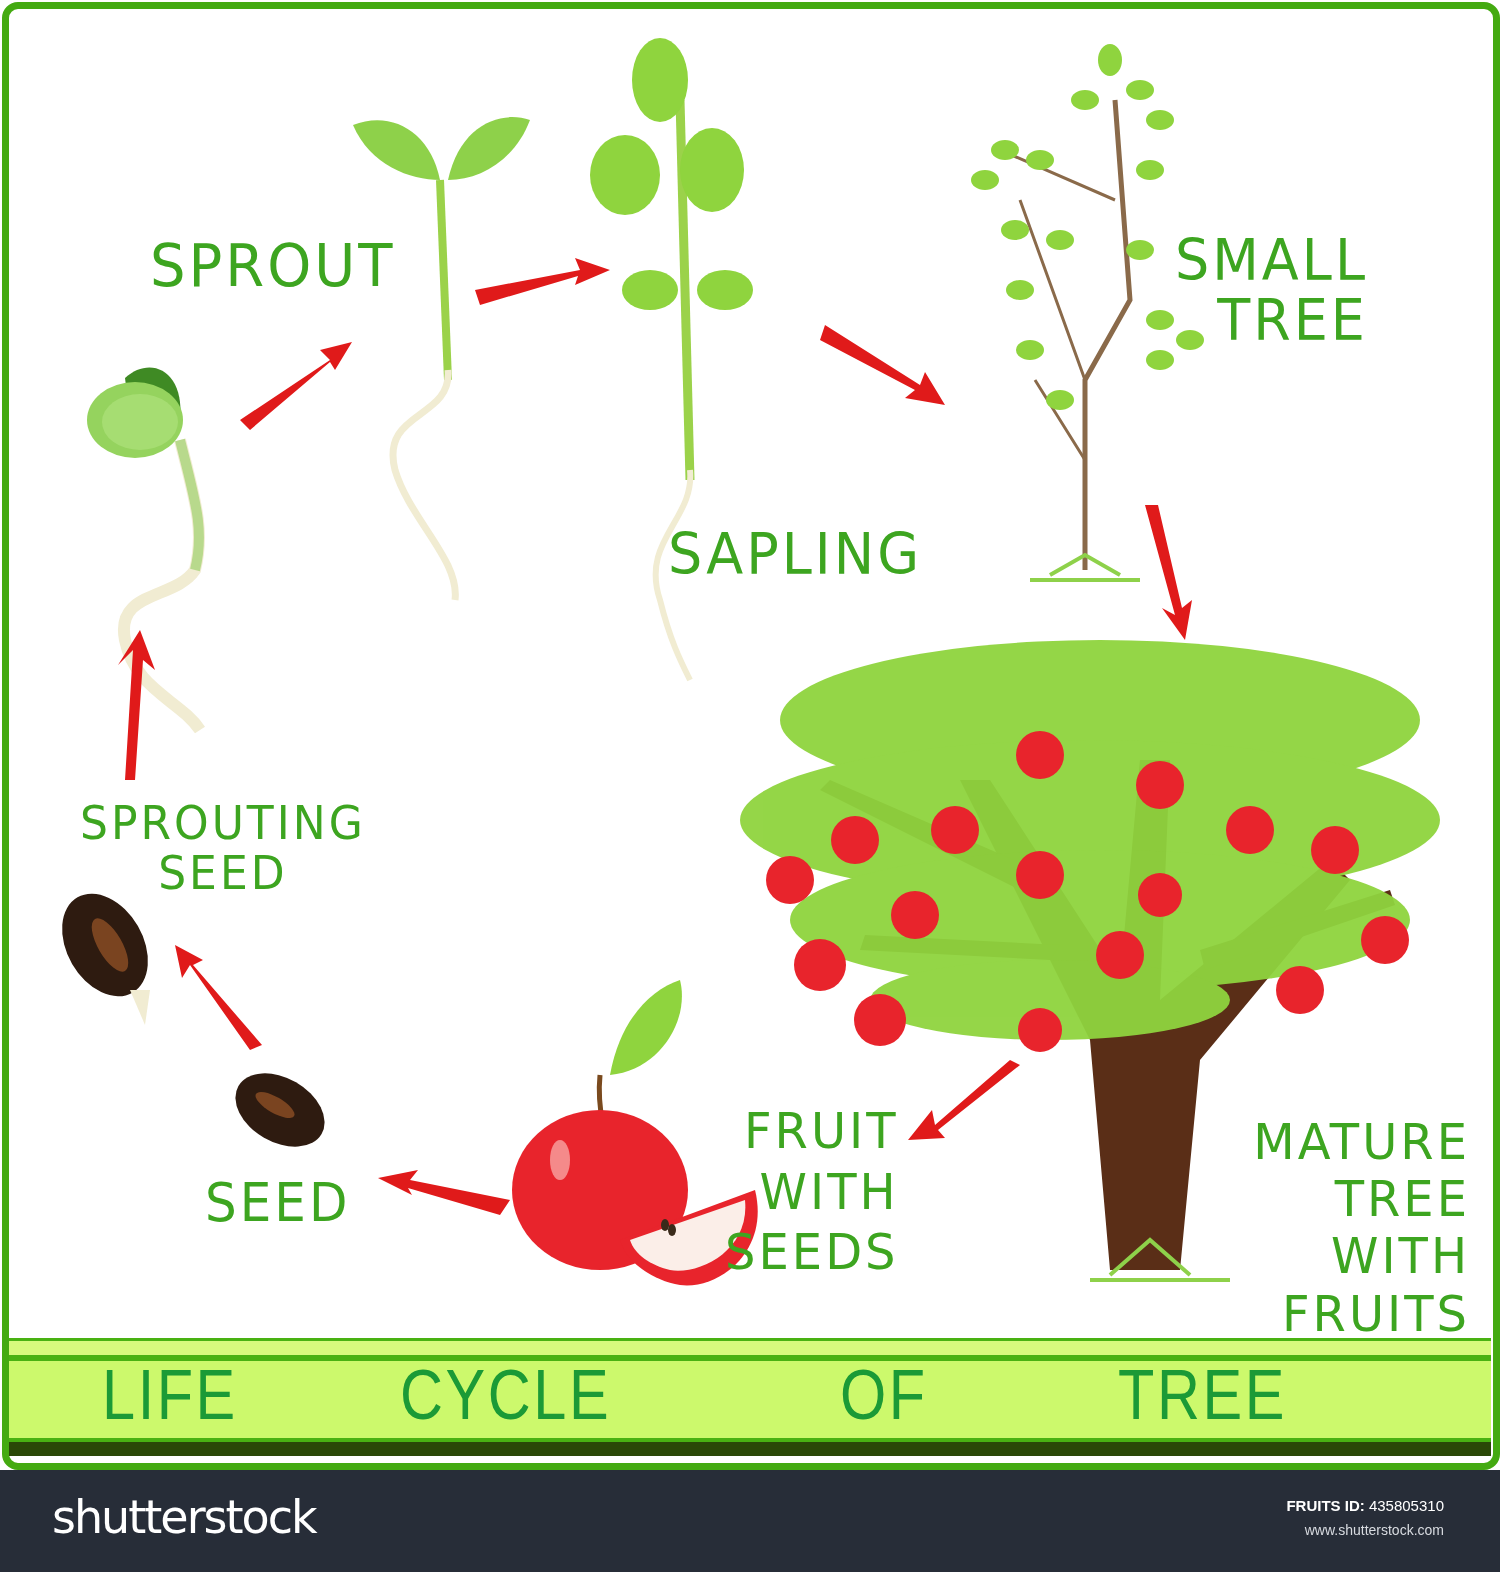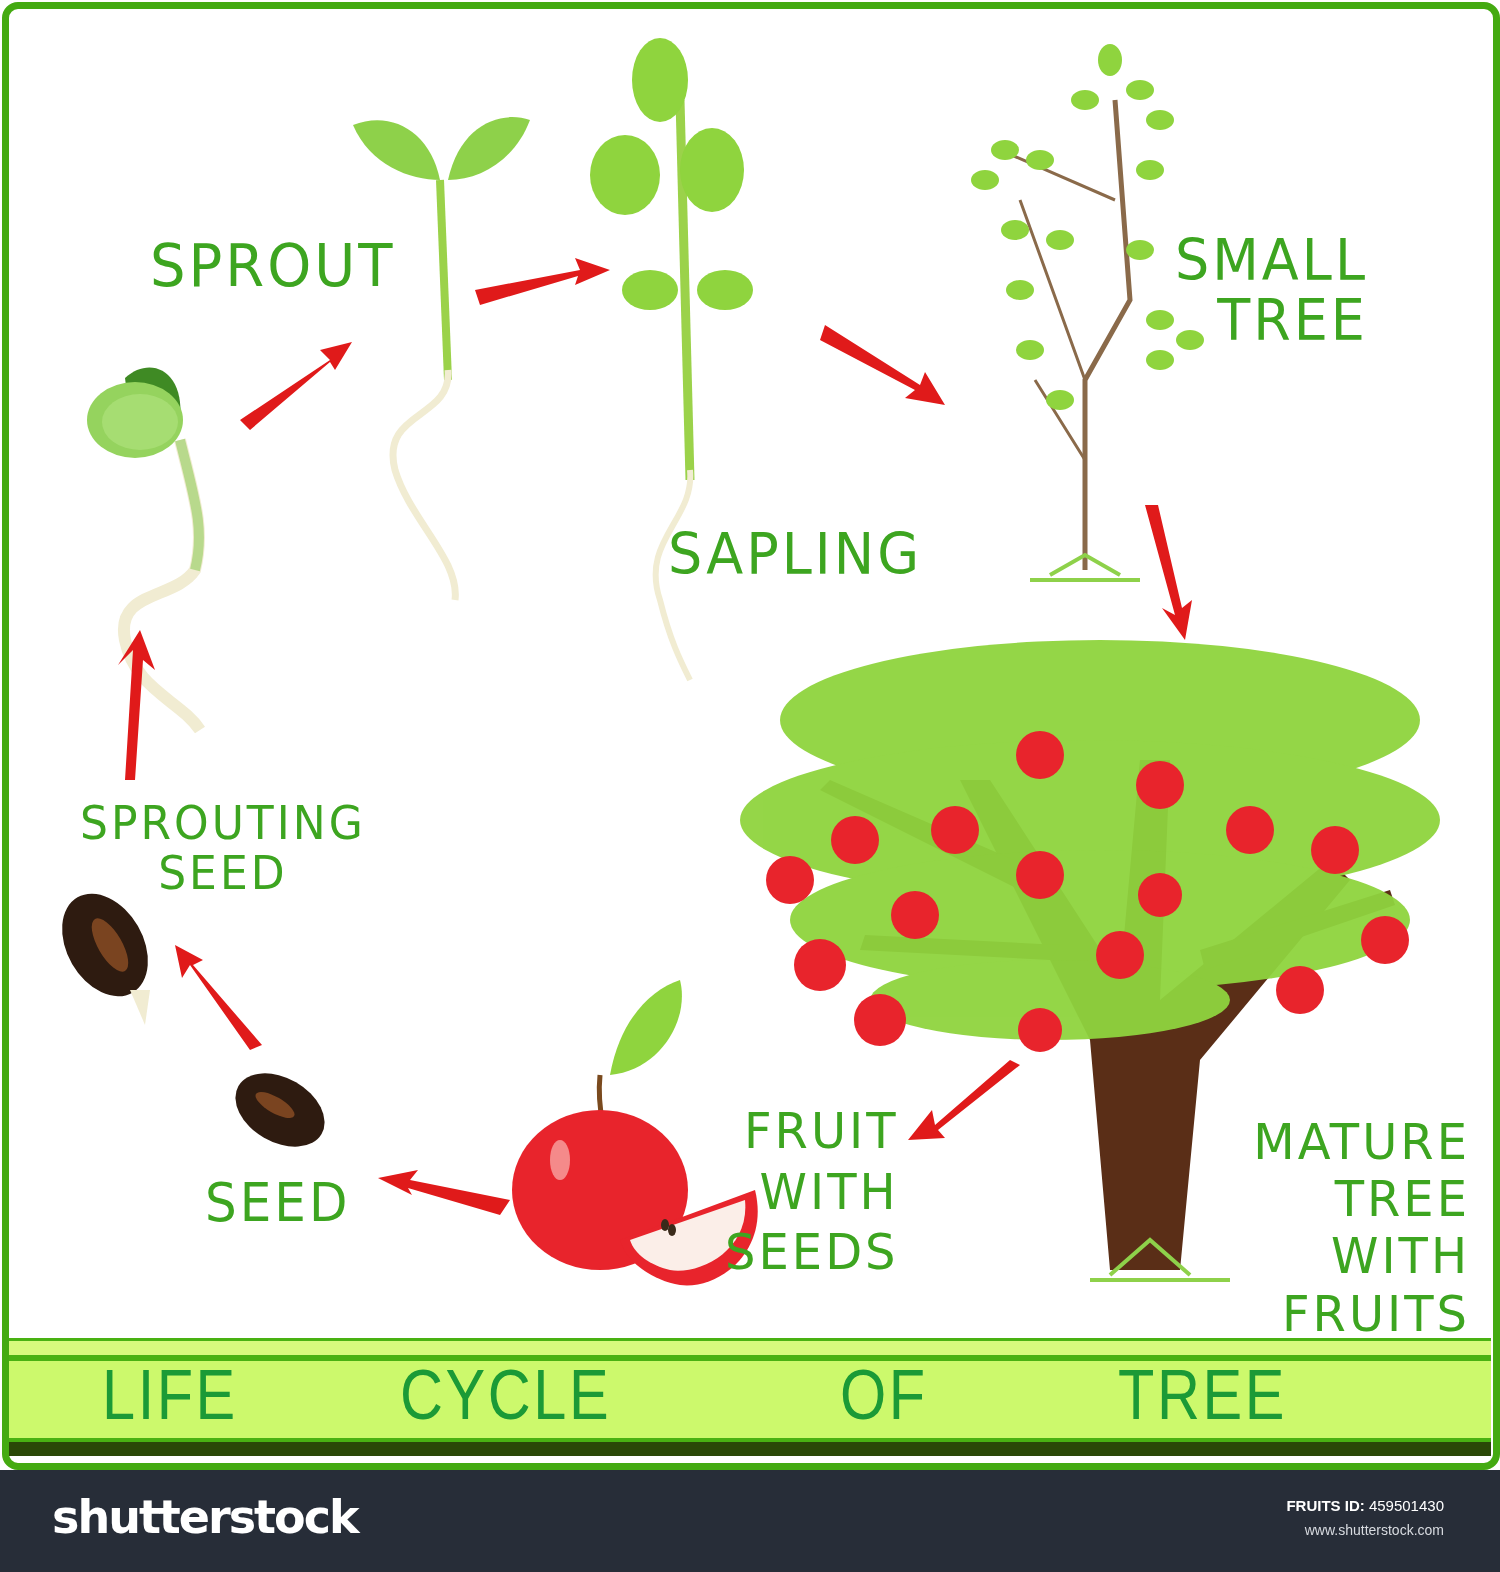--- a/index.html
+++ b/index.html
@@ -8,21 +8,21 @@
   .border { position:absolute; left:2px; top:2px; width:1484px; height:1454px; border:7px solid #44aa11; border-radius:16px; }
   .label { position:absolute; color:#3da520; font-family:"DejaVu Sans", sans-serif; font-weight:normal; letter-spacing:3px; line-height:1; text-align:center; transform:scaleY(1.05); }
   .label span { display:block; }
   svg.art { position:absolute; left:0; top:0; }
   .banner { position:absolute; left:9px; top:1338px; width:1482px; height:118px; }
   .banner .top1 { position:absolute; left:0; top:0; width:100%; height:14px; background:#d7fa7d; border-top:3px solid #49b212; border-bottom:3px solid #49b212; }
   .banner .main { position:absolute; left:0; top:20px; width:100%; height:80px; background:#ccf96c; border-top:3px solid #49b212; }
   .banner .dark { position:absolute; left:0; top:100px; width:100%; height:14px; background:#2a4807; border-top:4px solid #49b212; }
   .title-word { position:absolute; top:1355px; color:#1b9a36; font-family:"Liberation Sans", sans-serif; font-size:70px; letter-spacing:3px; transform:scaleX(0.85); transform-origin:left top; }
   .footer { position:absolute; left:0; top:1470px; width:1500px; height:102px; background:#272d38; }
-  .logo { position:absolute; left:52px; top:1490px; color:#fff; font-family:"DejaVu Sans", sans-serif; font-weight:bold; font-size:46px; letter-spacing:-2px; }
+  .logo { position:absolute; left:52px; top:1490px; color:#fff; font-family:"DejaVu Sans", sans-serif; font-weight:normal; font-size:46px; letter-spacing:-2px; }
   .imgid { position:absolute; right:56px; top:1497px; color:#fff; font-family:"Liberation Sans", sans-serif; font-size:15px; }
   .url { position:absolute; right:56px; top:1522px; color:#d8dbe0; font-family:"Liberation Sans", sans-serif; font-size:14px;margin-left:13px; }
 </style>
 </head>
 <body>
 
 <div class="frame">
   <div class="border"></div>
 
   <svg class="art" width="1500" height="1340" viewBox="0 0 1500 1340">
@@ -174,14 +174,14 @@
   </div>
   <div class="title-word" style="left:102px;">LIFE</div>
   <div class="title-word" style="left:400px;">CYCLE</div>
   <div class="title-word" style="left:840px;">OF</div>
   <div class="title-word" style="left:1118px;">TREE</div>
 </div>
 
 <div class="footer">
 </div>
 <div class="logo">shutterstock</div>
-<div class="imgid"><b>FRUITS ID:</b> <span>459501430</span></div>
+<div class="imgid"><b>FRUITS ID:</b> <span>435805310</span></div>
 <div class="url">www.shutterstock.com</div>
 
 </body></html>

